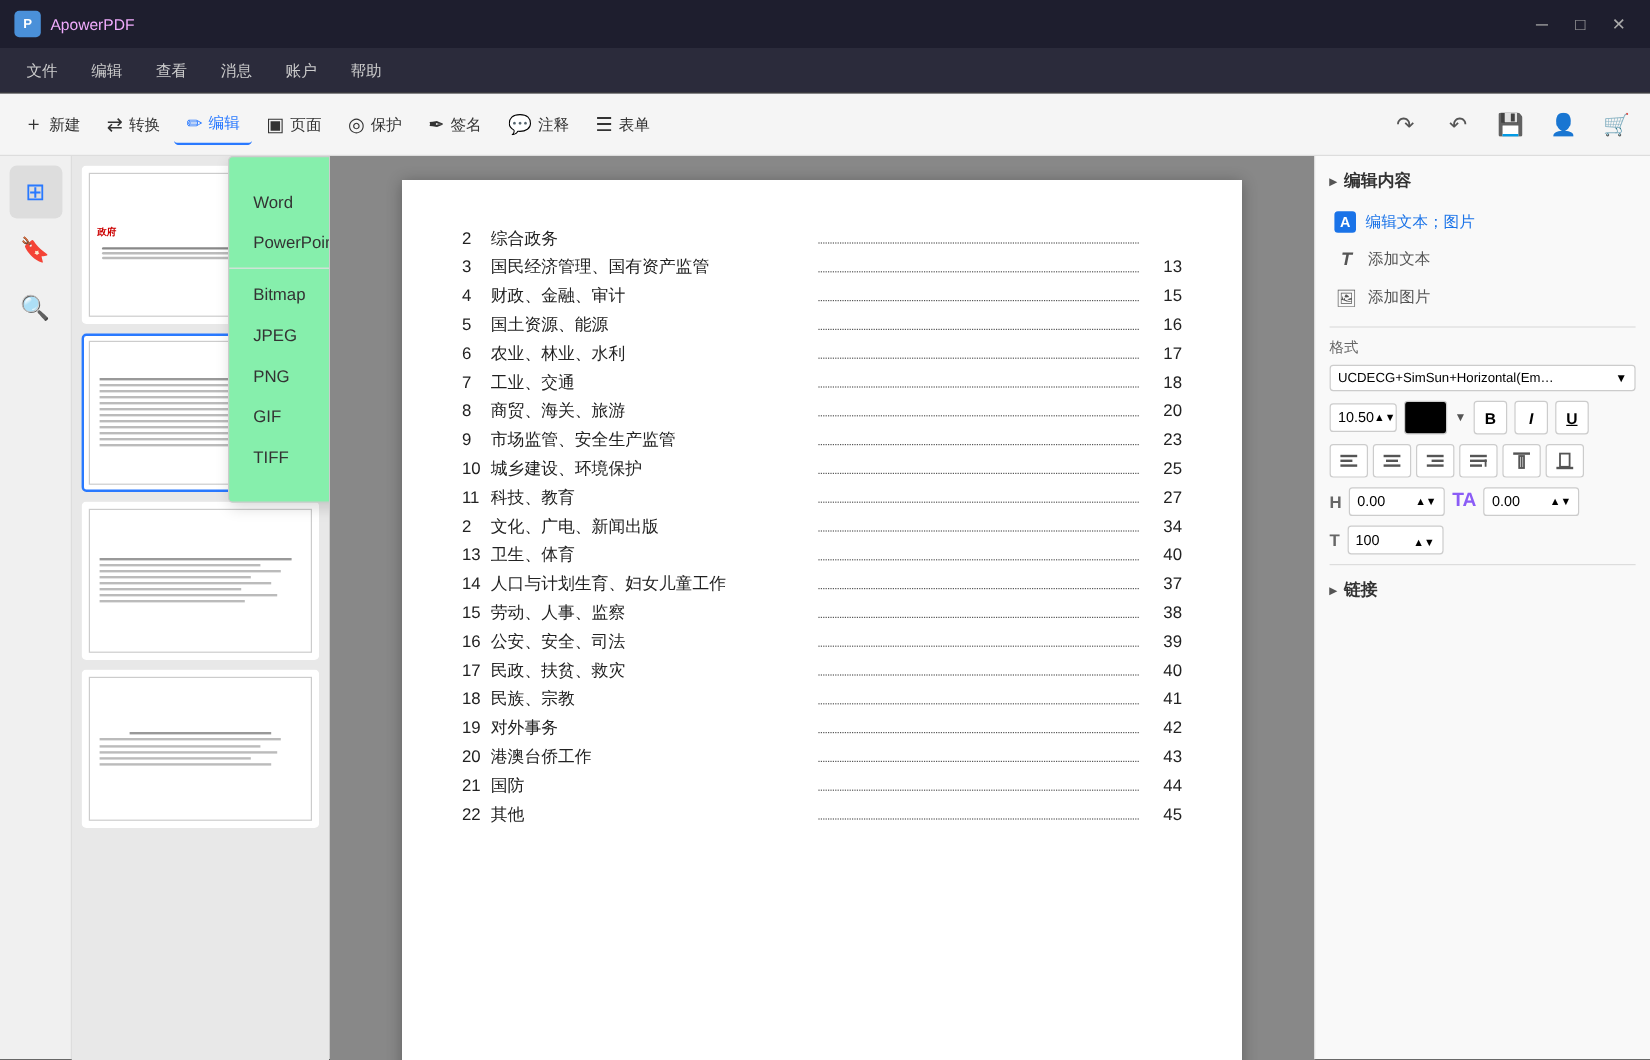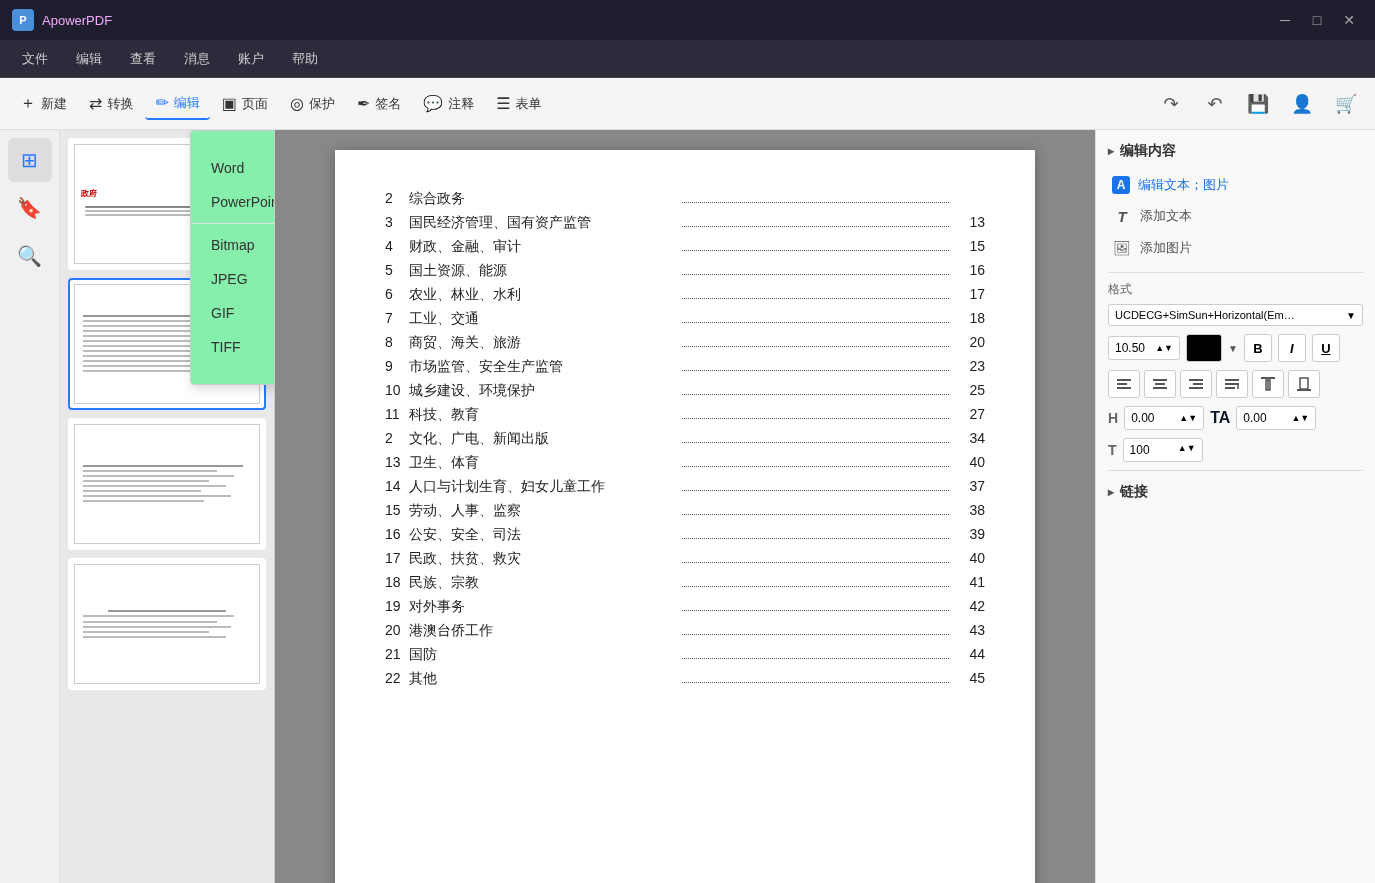--- a/index.html
+++ b/index.html
@@ -78,21 +78,21 @@
     .right-panel { width: 280px; background: #f9f9f9; border-left: 1px solid #ddd; padding: 12px; font-size: 13px; overflow-y: auto; }
     .right-section-title { display: flex; align-items: center; gap: 6px; font-size: 14px; font-weight: bold; color: #333; margin-bottom: 10px; }
     .right-section-arrow { font-size: 12px; color: #555; }
     .edit-item { display: flex; align-items: center; gap: 8px; padding: 6px 4px; cursor: pointer; border-radius: 4px; color: #1a73e8; font-size: 13px; }
     .edit-item-icon { width: 20px; height: 20px; display: flex; align-items: center; justify-content: center; font-size: 14px; }
     .edit-item-text-sub { color: #555; }
     .divider { height: 1px; background: #ddd; margin: 8px 0; }
     .format-label { font-size: 12px; color: #666; margin-bottom: 6px; }
     .format-row { display: flex; align-items: center; gap: 6px; margin-bottom: 8px; }
     .format-select { flex: 1; padding: 4px 6px; border: 1px solid #ccc; border-radius: 3px; font-size: 12px; background: #fff; }
-    .format-num { width: 72px; padding: 4px 6px; border: 1px solid #ccc; border-radius: 3px; font-size: 12px; background: #fff; display: flex; align-items: center; justify-content: space-between; }
+    .format-num { width: 56px; padding: 4px 6px; border: 1px solid #ccc; border-radius: 3px; font-size: 12px; background: #fff; display: flex; align-items: center; justify-content: space-between; }
     .format-color { width: 36px; height: 28px; border: 1px solid #ccc; border-radius: 3px; background: #000; cursor: pointer; }
     .format-btn { width: 28px; height: 28px; border: 1px solid #ccc; background: #fff; border-radius: 3px; display: flex; align-items: center; justify-content: center; cursor: pointer; font-size: 13px; font-weight: bold; }
     .align-row { display: flex; gap: 4px; margin-bottom: 8px; }
     .align-btn { width: 32px; height: 28px; border: 1px solid #ccc; background: #fff; border-radius: 3px; display: flex; align-items: center; justify-content: center; cursor: pointer; font-size: 14px; }
     .pos-row { display: flex; align-items: center; gap: 6px; margin-bottom: 8px; }
     .pos-label { font-size: 18px; color: #666; }
     .pos-input { width: 80px; padding: 4px 6px; border: 1px solid #ccc; border-radius: 3px; font-size: 12px; background: #fff; display: flex; align-items: center; justify-content: space-between; }
     .pos-input-ta { font-size: 16px; font-weight: bold; color: #555; }
     .right-section-link { display: flex; align-items: center; gap: 6px; font-size: 14px; font-weight: bold; color: #333; margin-top: 12px; cursor: pointer; }
 
@@ -242,20 +242,21 @@
         </div>
       </div>
     </div>
 
     <div class="dropdown-overlay">
       <div class="dropdown-item">Word</div>
       <div class="dropdown-item">PowerPoint</div>
       <div class="dropdown-sep"></div>
       <div class="dropdown-item">Bitmap</div>
       <div class="dropdown-item">JPEG</div>
+      <div class="dropdown-item">PNG</div>
       <div class="dropdown-item">GIF</div>
       <div class="dropdown-item">TIFF</div>
     </div>
   </div>
 
   <div class="pdf-content">
     <div class="pdf-page">
 
       <div class="pdf-toc-item">
         <span class="pdf-toc-num">2</span>
@@ -476,30 +477,30 @@
           </svg>
       </div>
     </div>
 
     <div class="pos-row">
       <span class="pos-label" style="font-size:14px;font-weight:bold;">H</span>
       <div class="pos-input" style="display:flex;align-items:center;justify-content:space-between;">
         <span>0.00</span>
         <span style="font-size:9px;">▲▼</span>
       </div>
-      <span class="pos-input-ta" style="font-size:16px;font-weight:bold;color:#0f172a;">TA</span>
+      <span class="pos-input-ta" style="font-size:16px;font-weight:bold;color:#8b5cf6;">TA</span>
       <div class="pos-input" style="display:flex;align-items:center;justify-content:space-between;">
         <span>0.00</span>
         <span style="font-size:9px;">▲▼</span>
       </div>
     </div>
 
     <div class="pos-row">
       <span class="pos-label" style="font-size:14px;font-weight:bold;">T</span>
-      <div class="pos-input" style="display:flex;align-items:flex-start;justify-content:space-between;">
+      <div class="pos-input" style="display:flex;align-items:flex-end;justify-content:space-between;">
         <span>100</span>
         <span style="font-size:9px;">▲▼</span>
       </div>
     </div>
 
     <div class="divider"></div>
 
     <div class="right-section-link">
       <span class="right-section-arrow">▸</span>
       <span>链接</span>

